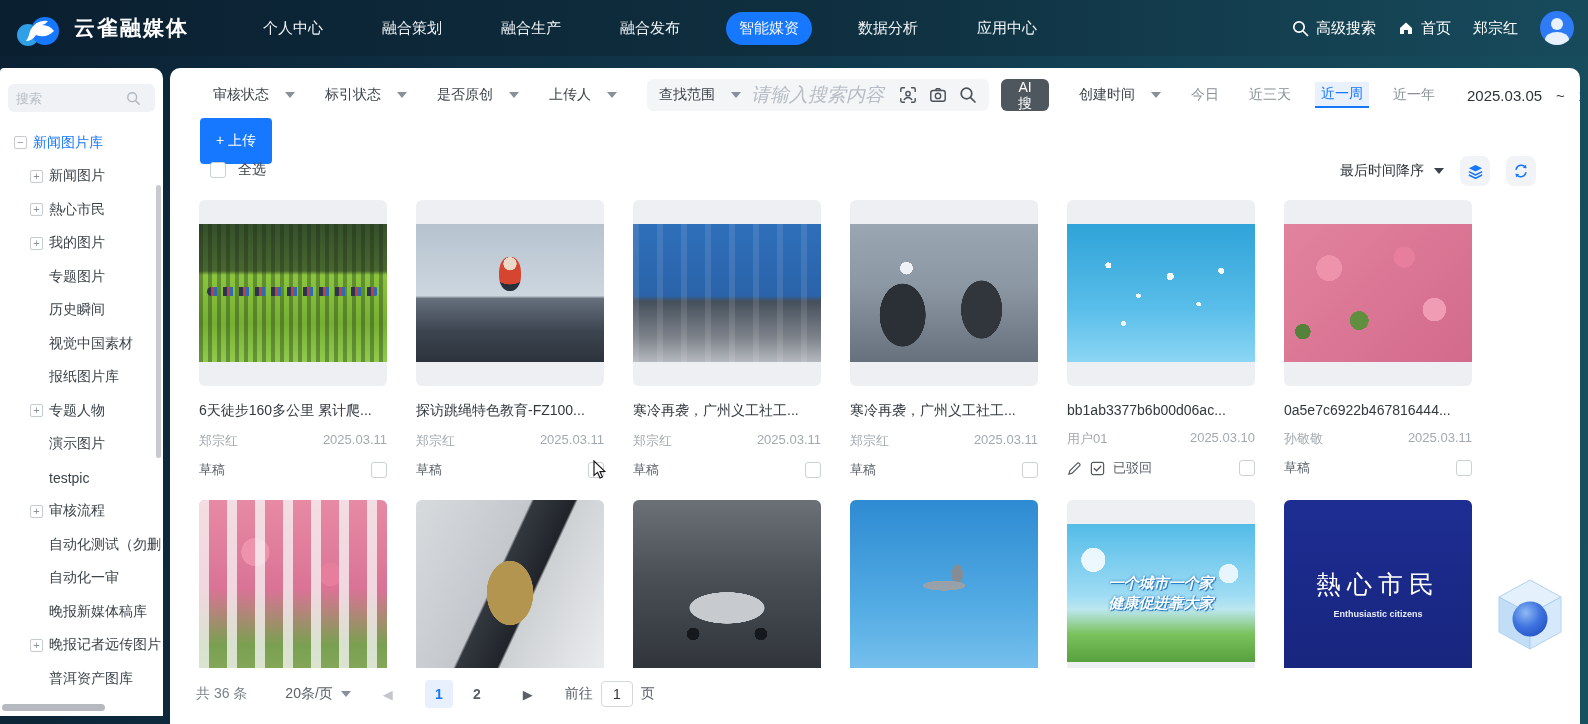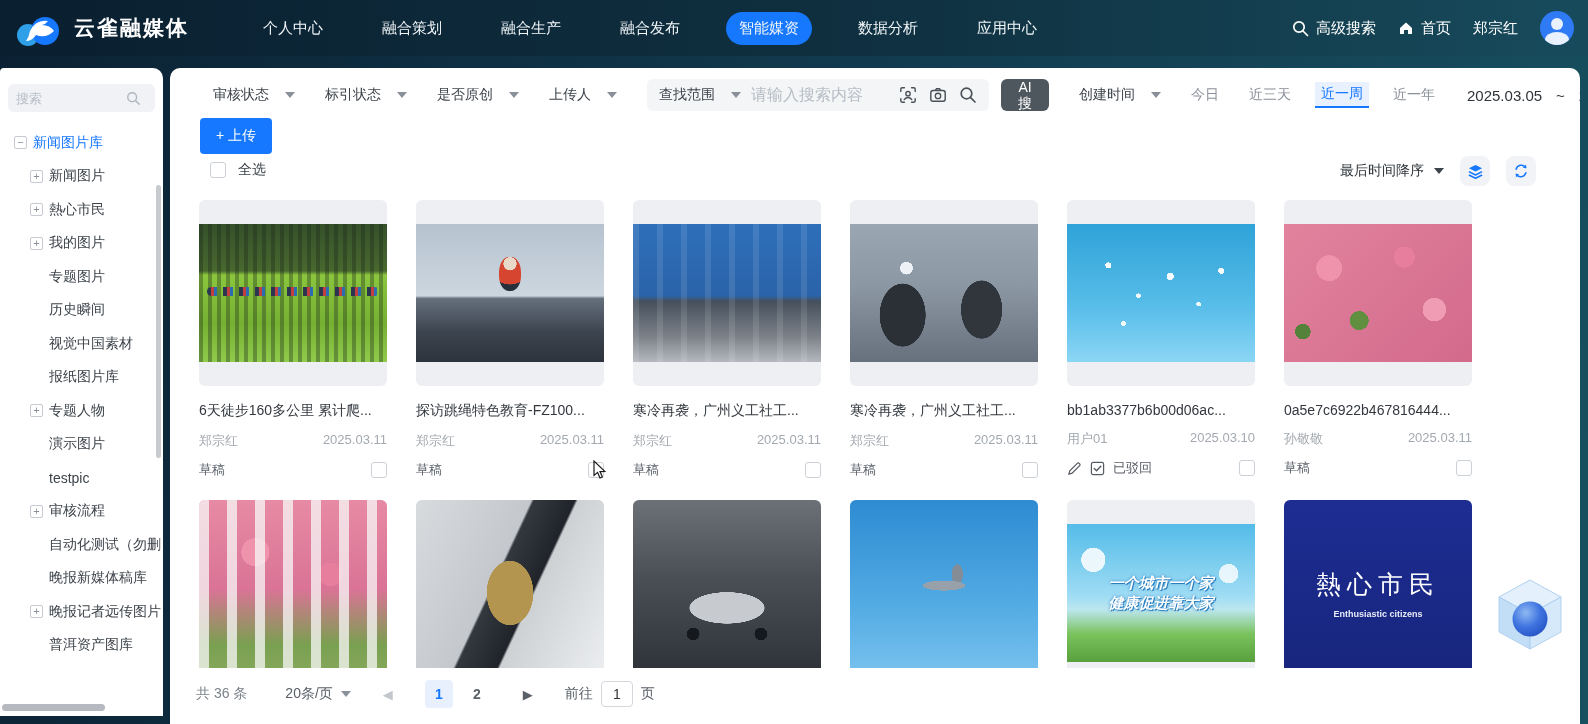--- a/index.html
+++ b/index.html
@@ -48,31 +48,31 @@
   .main { position:absolute; left:170px; top:68px; width:1410px; height:656px;
     background:#fff; border-radius:10px 10px 0 0; overflow:hidden; }
 
   .filter-row { position:absolute; left:0; top:10px; width:1410px; height:34px;
     display:flex; align-items:center; padding-left:43px; gap:30px; font-size:14px; color:#3d434a; }
   .fselect { display:flex; align-items:center; gap:16px; cursor:pointer; white-space:nowrap; }
   .fselect.wide { width:116px; justify-content:space-between; }
   .caret { width:0; height:0; border-left:5px solid transparent; border-right:5px solid transparent; border-top:6px solid #8a9099; display:inline-block; }
   .caret.dark { border-top-color:#3d434a; }
   .search-group { display:flex; align-items:center; background:#f3f5f7; border-radius:6px; height:32px; padding:0 12px; gap:10px; }
-  .search-group input { border:none; outline:none; background:transparent; width:138px; font-size:16px; }
+  .search-group input { border:none; outline:none; background:transparent; width:138px; font-size:19px;font-style:italic; }
   .search-group input::placeholder { color:#b7bdc5; }
   .sg-icons { display:flex; align-items:center; gap:12px; }
   .ai-btn { background:#4e565e; color:#fff; font-size:14px; border:none; border-radius:6px;
     height:32px; padding:0 17px; cursor:pointer; margin-left:-18px; }
   .quick-ranges { display:flex; align-items:center; gap:18px; color:#8a9099; margin-left:-6px; }
   .qr { padding:3px 6px; cursor:pointer; white-space:nowrap; }
   .qr.active { color:#1677ff; background:#e9f1ff; border-bottom:2px solid #1677ff; }
   .dates { display:flex; align-items:center; gap:14px; color:#2f343a; font-size:15px; margin-left:-4px; white-space:nowrap; }
 
-  .upload-btn { position:absolute; left:30px; top:50px; width:72px; height:36px; background:#1677ff;
+  .upload-btn { position:absolute; left:30px; top:50px; width:72px; height:46px; background:#1677ff;
     color:#fff; font-size:14px; border:none; border-radius:4px; cursor:pointer; }
   .selectall { position:absolute; left:40px; top:93px; display:flex; align-items:center; gap:12px; font-size:14px; color:#3d434a; }
   .checkbox { width:16px; height:16px; border:1.5px solid #ccd1d7; border-radius:3px; background:#fff; cursor:pointer; }
   .sort-zone { position:absolute; right:44px; top:88px; display:flex; align-items:center; gap:16px; }
   .sort-label { display:flex; align-items:center; gap:10px; font-size:14px; color:#2f343a; cursor:pointer; }
   .icon-btn { width:30px; height:30px; border-radius:8px; background:#f1f3f6; border:none; display:flex;
     align-items:center; justify-content:center; cursor:pointer; }
 
   
   .grid { position:absolute; left:29px; top:132px; width:1352px;
@@ -257,20 +257,23 @@
           <span>testpic</span>
         </div>
         <div class="tree-item lv1">
           <span class="expander">+</span>
           <span>审核流程</span>
         </div>
         <div class="tree-item lv1 noicon">
           <span>自动化测试（勿删</span>
         </div>
         <div class="tree-item lv1 noicon">
+          <span>自动化一审</span>
+        </div>
+        <div class="tree-item lv1 noicon">
           <span>晚报新媒体稿库</span>
         </div>
         <div class="tree-item lv1">
           <span class="expander">+</span>
           <span>晚报记者远传图片</span>
         </div>
         <div class="tree-item lv1 noicon">
           <span>普洱资产图库</span>
         </div>
       </div>

